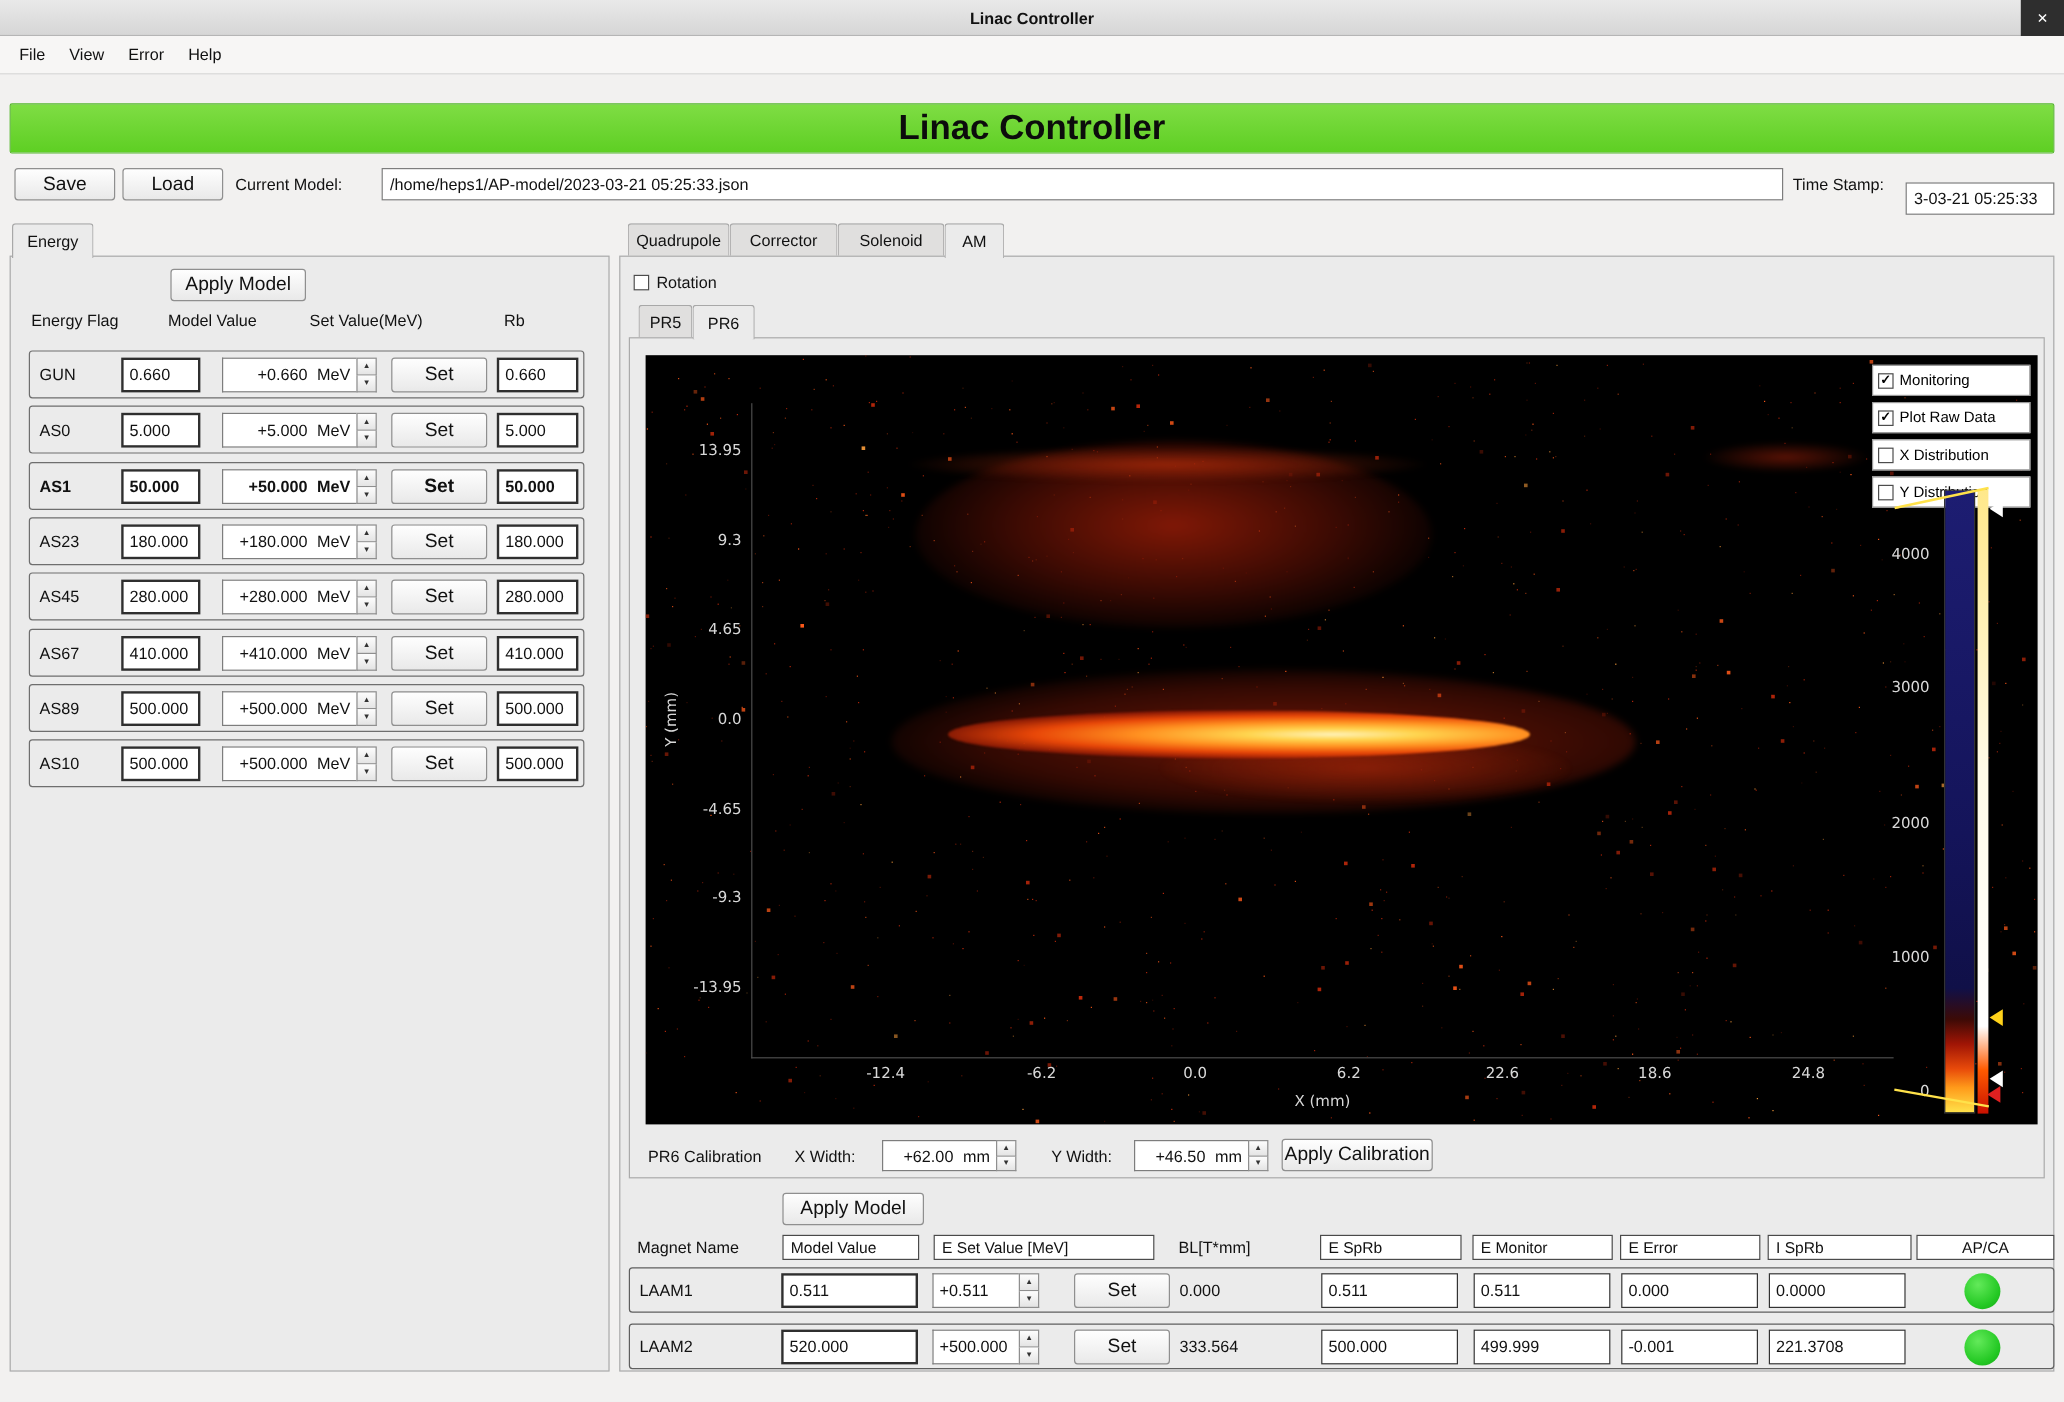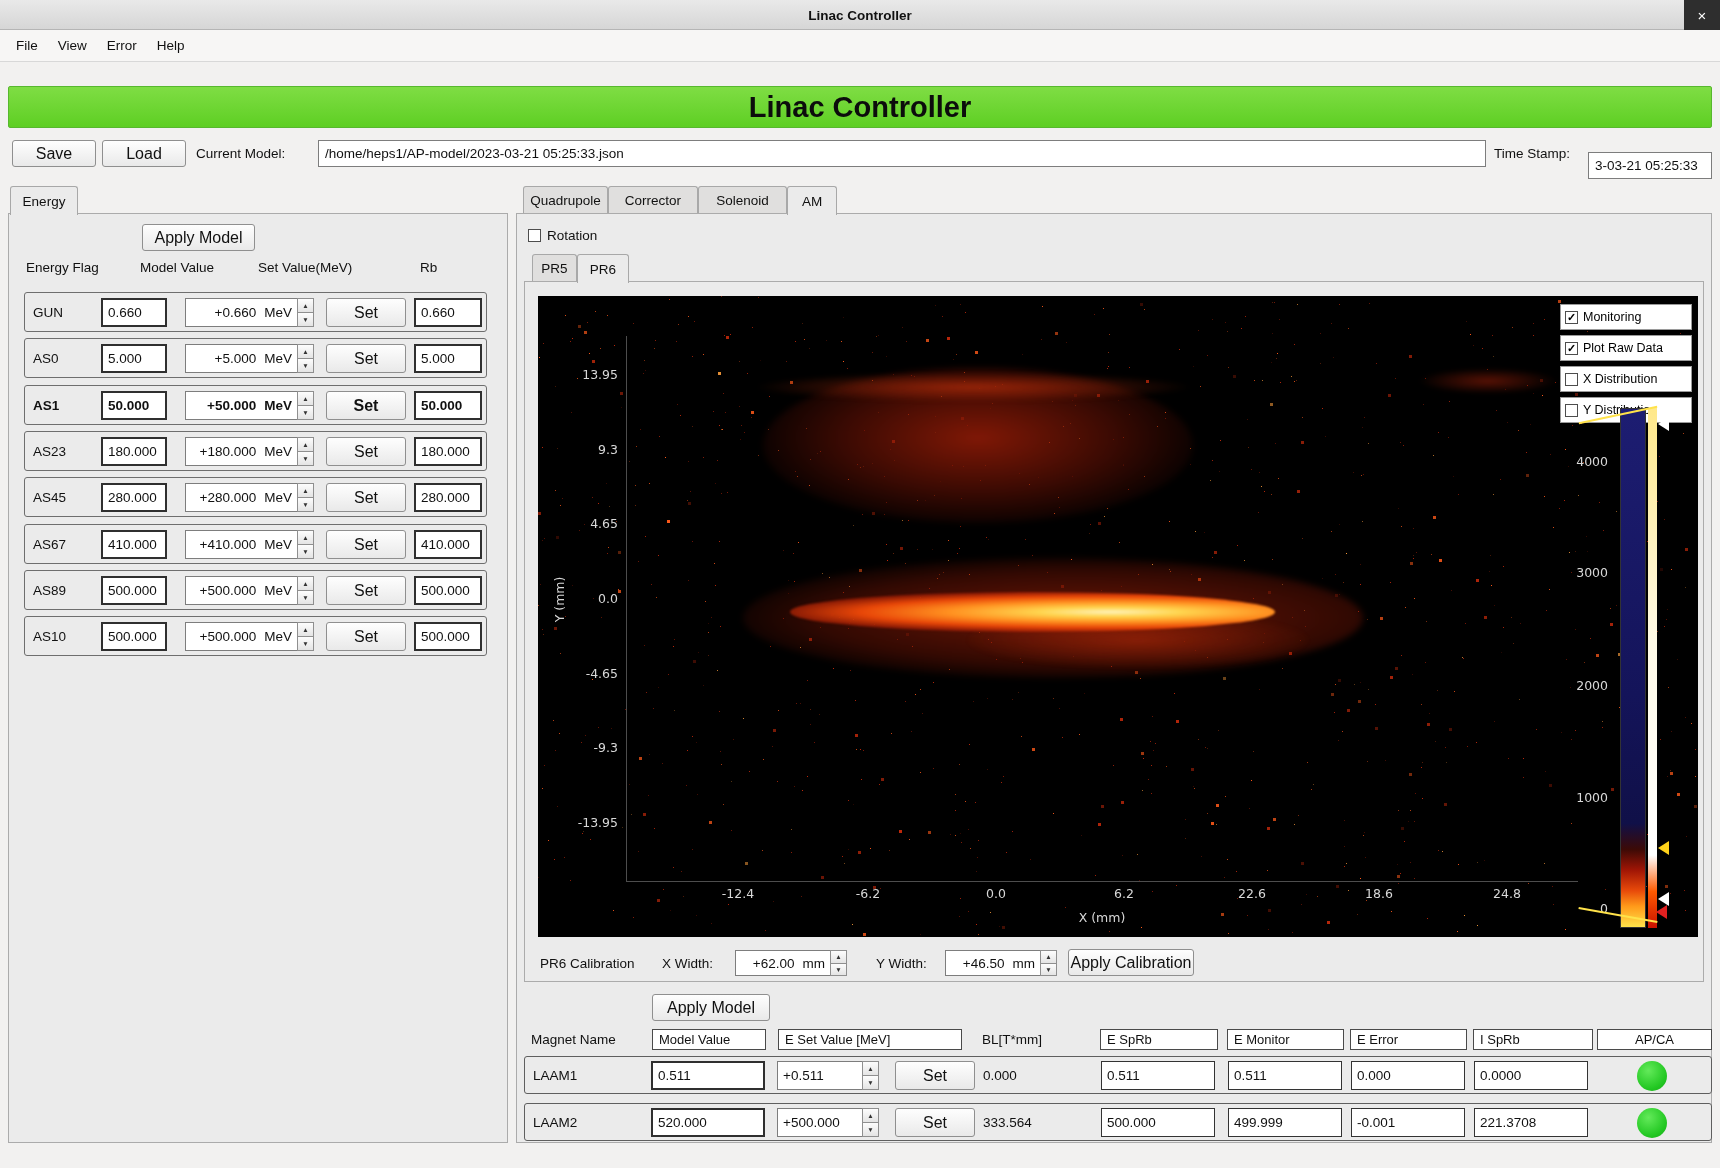--- a/index.html
+++ b/index.html
@@ -77,21 +77,21 @@
               border-bottom:7px solid transparent; border-right:11px solid #fff; }
   .lut-line { position:absolute; height:2px; background:#ffe24a; }
 
   
   .hbox { position:absolute; top:1029px; height:21px; background:#fff; border:1px solid #4a4a4a;
           display:flex; align-items:center; padding-left:6px; font-size:13px; }
   .mrow { position:absolute; left:524px; width:1188px; height:38px; border:1px solid #5f5f5f;
           border-radius:3px; background:#ebebeb; }
   .mrow .mname { position:absolute; left:8px; top:0; height:100%; display:flex; align-items:center; font-size:13.5px; }
   .mrow .mmodel { left:126px; top:4px; width:114px; height:29px; }
-  .mrow .mspin  { left:252px; top:4px; width:102px; height:29px; }
+  .mrow .mspin  { left:252px; top:4px; width:89px; height:29px; }
   .mrow .msetbtn{ left:370px; top:4px; width:80px; height:29px; }
   .mrow .mbl    { position:absolute; left:458px; top:0; height:100%; display:flex; align-items:center; font-size:13.5px; }
   .mrow .v1 { left:576px; top:4px; width:114px; height:29px; border:1.5px solid #333; }
   .mrow .v2 { left:703px; top:4px; width:114px; height:29px; border:1.5px solid #333; }
   .mrow .v3 { left:826px; top:4px; width:114px; height:29px; border:1.5px solid #333; }
   .mrow .v4 { left:949px; top:4px; width:114px; height:29px; border:1.5px solid #333;text-align:center; }
   .lamp { position:absolute; left:1112px; top:4px; width:30px; height:30px; border-radius:50%;
           background:radial-gradient(circle at 38% 32%, #63ea5a, #23c823 65%, #17a517); }
 </style>
 </head>

